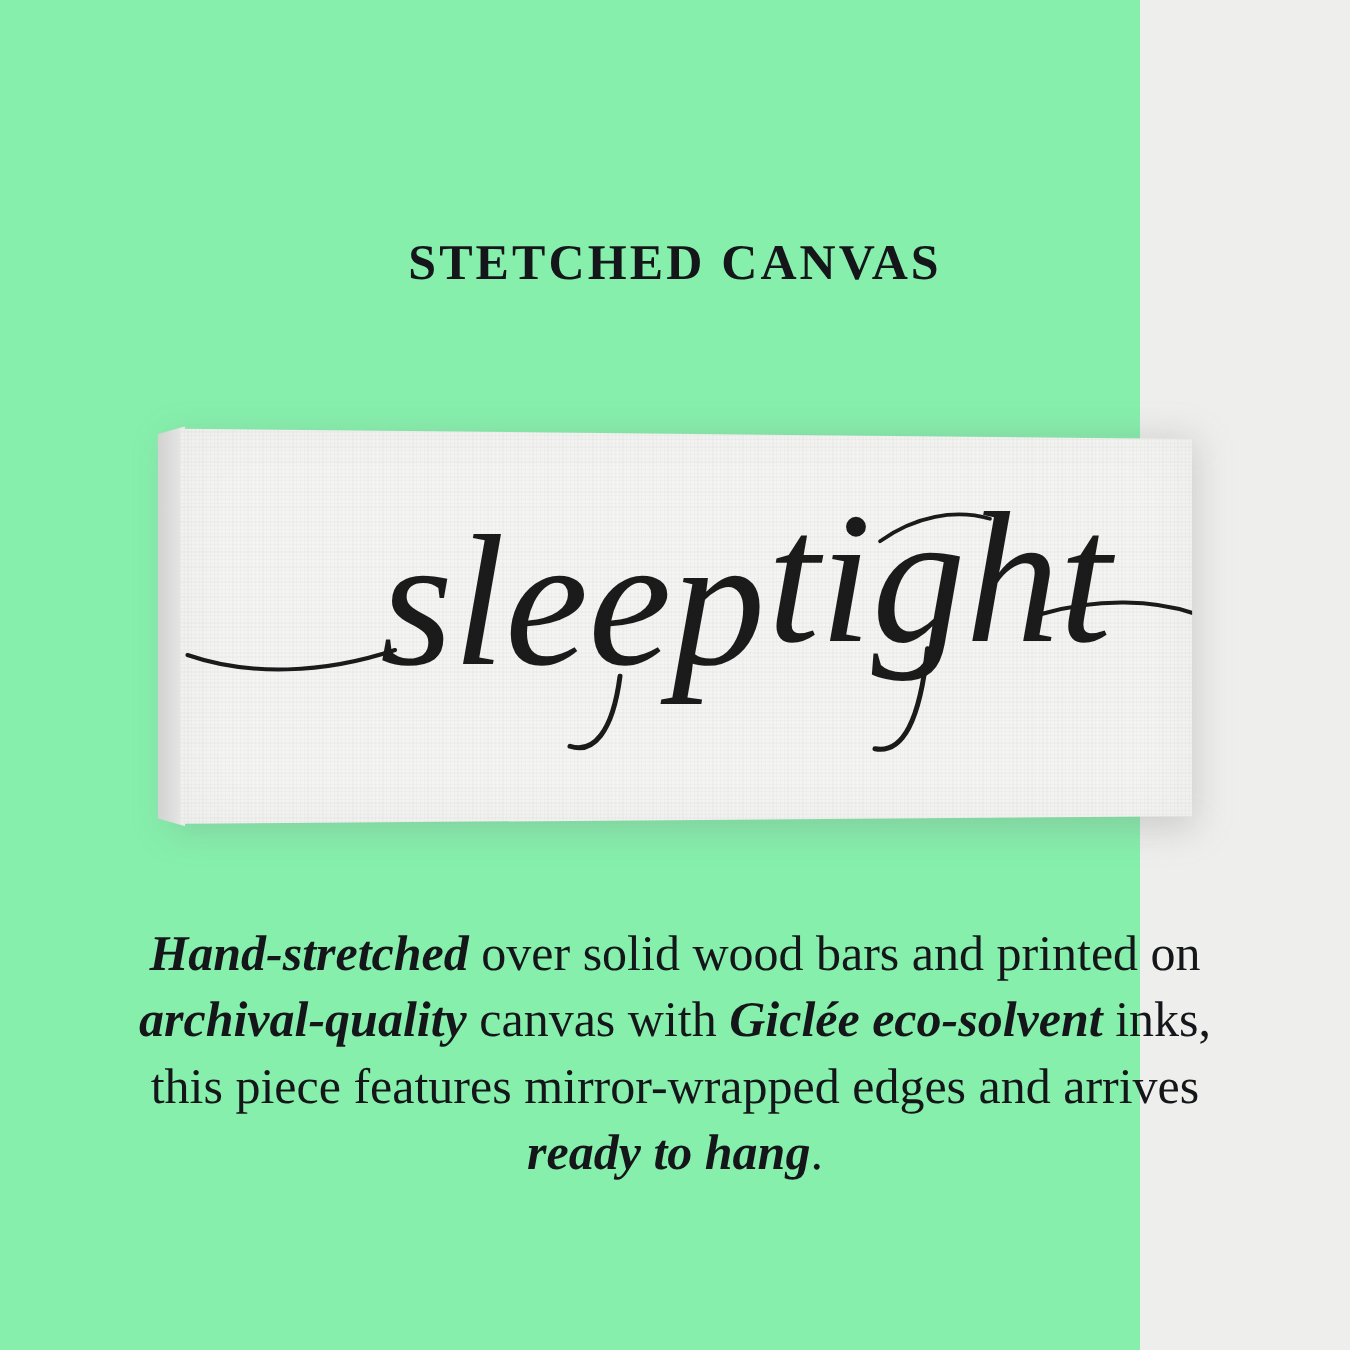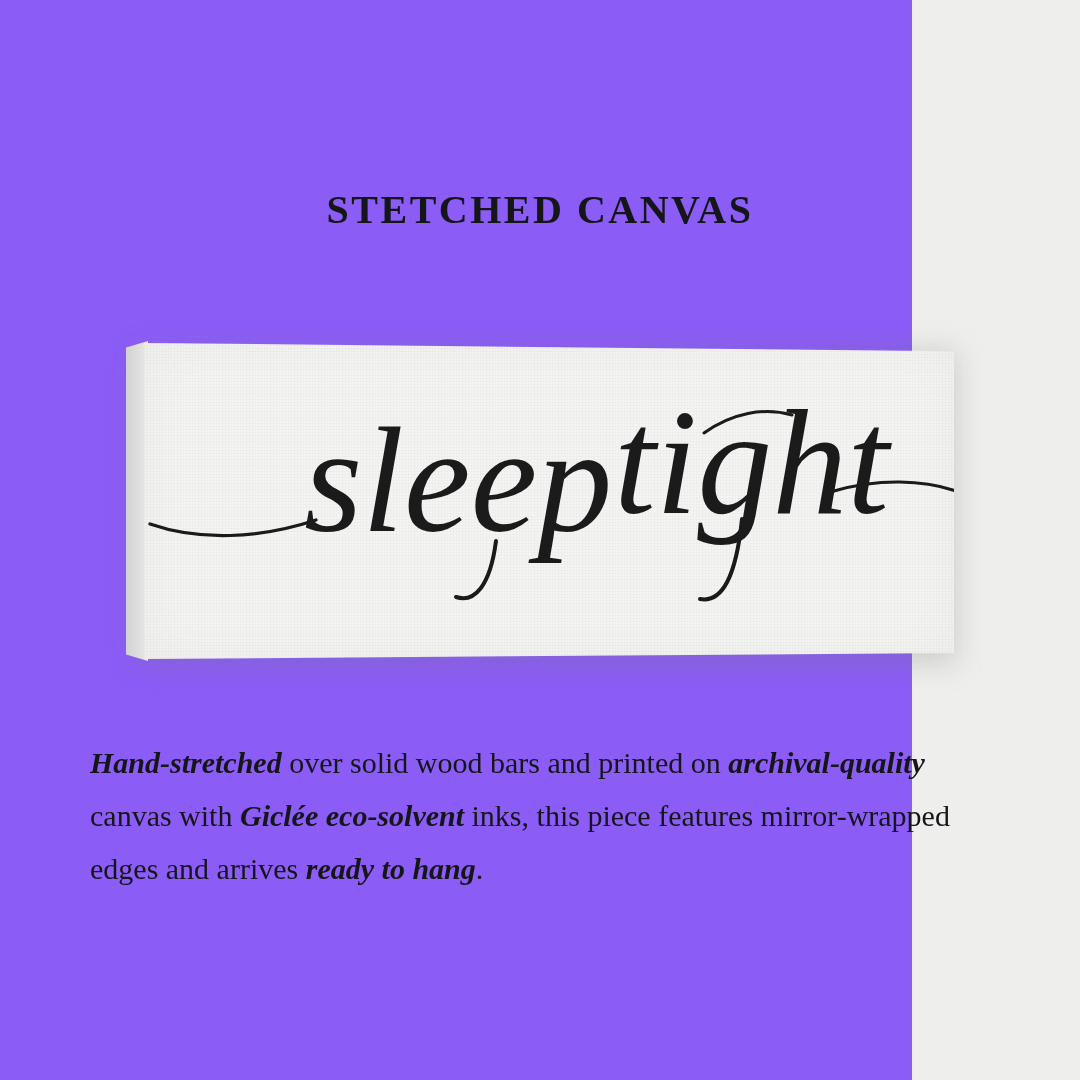--- a/index.html
+++ b/index.html
@@ -10,21 +10,21 @@
     width: 1080px;
     height: 1080px;
     background: #eeeeec;
     font-family: "Liberation Serif", serif;
     overflow: hidden;
   }
   .page {
     position: relative;
     width: 912px;
     height: 1080px;
-    background: #8b5cf6;
+    background: #86efac;
     box-sizing: border-box;
   }
 
   
   .heading {
     position: absolute;
     top: 186px;
     left: 0;
     width: 1080px;
     text-align: center;
@@ -90,23 +90,23 @@
     width: 810px;
     height: 320px;
   }
 
   
   .description {
     position: absolute;
     left: 90px;
     top: 736px;
     width: 900px;
-    text-align: left;
+    text-align: center;
     font-family: "Liberation Serif", serif;
-    font-size: 30px;
+    font-size: 40px;
     line-height: 53px;
     color: #15161a;
   }
   .description em {
     font-style: italic;
     font-weight: bold;
   }
 </style>
 </head>
 <body>

